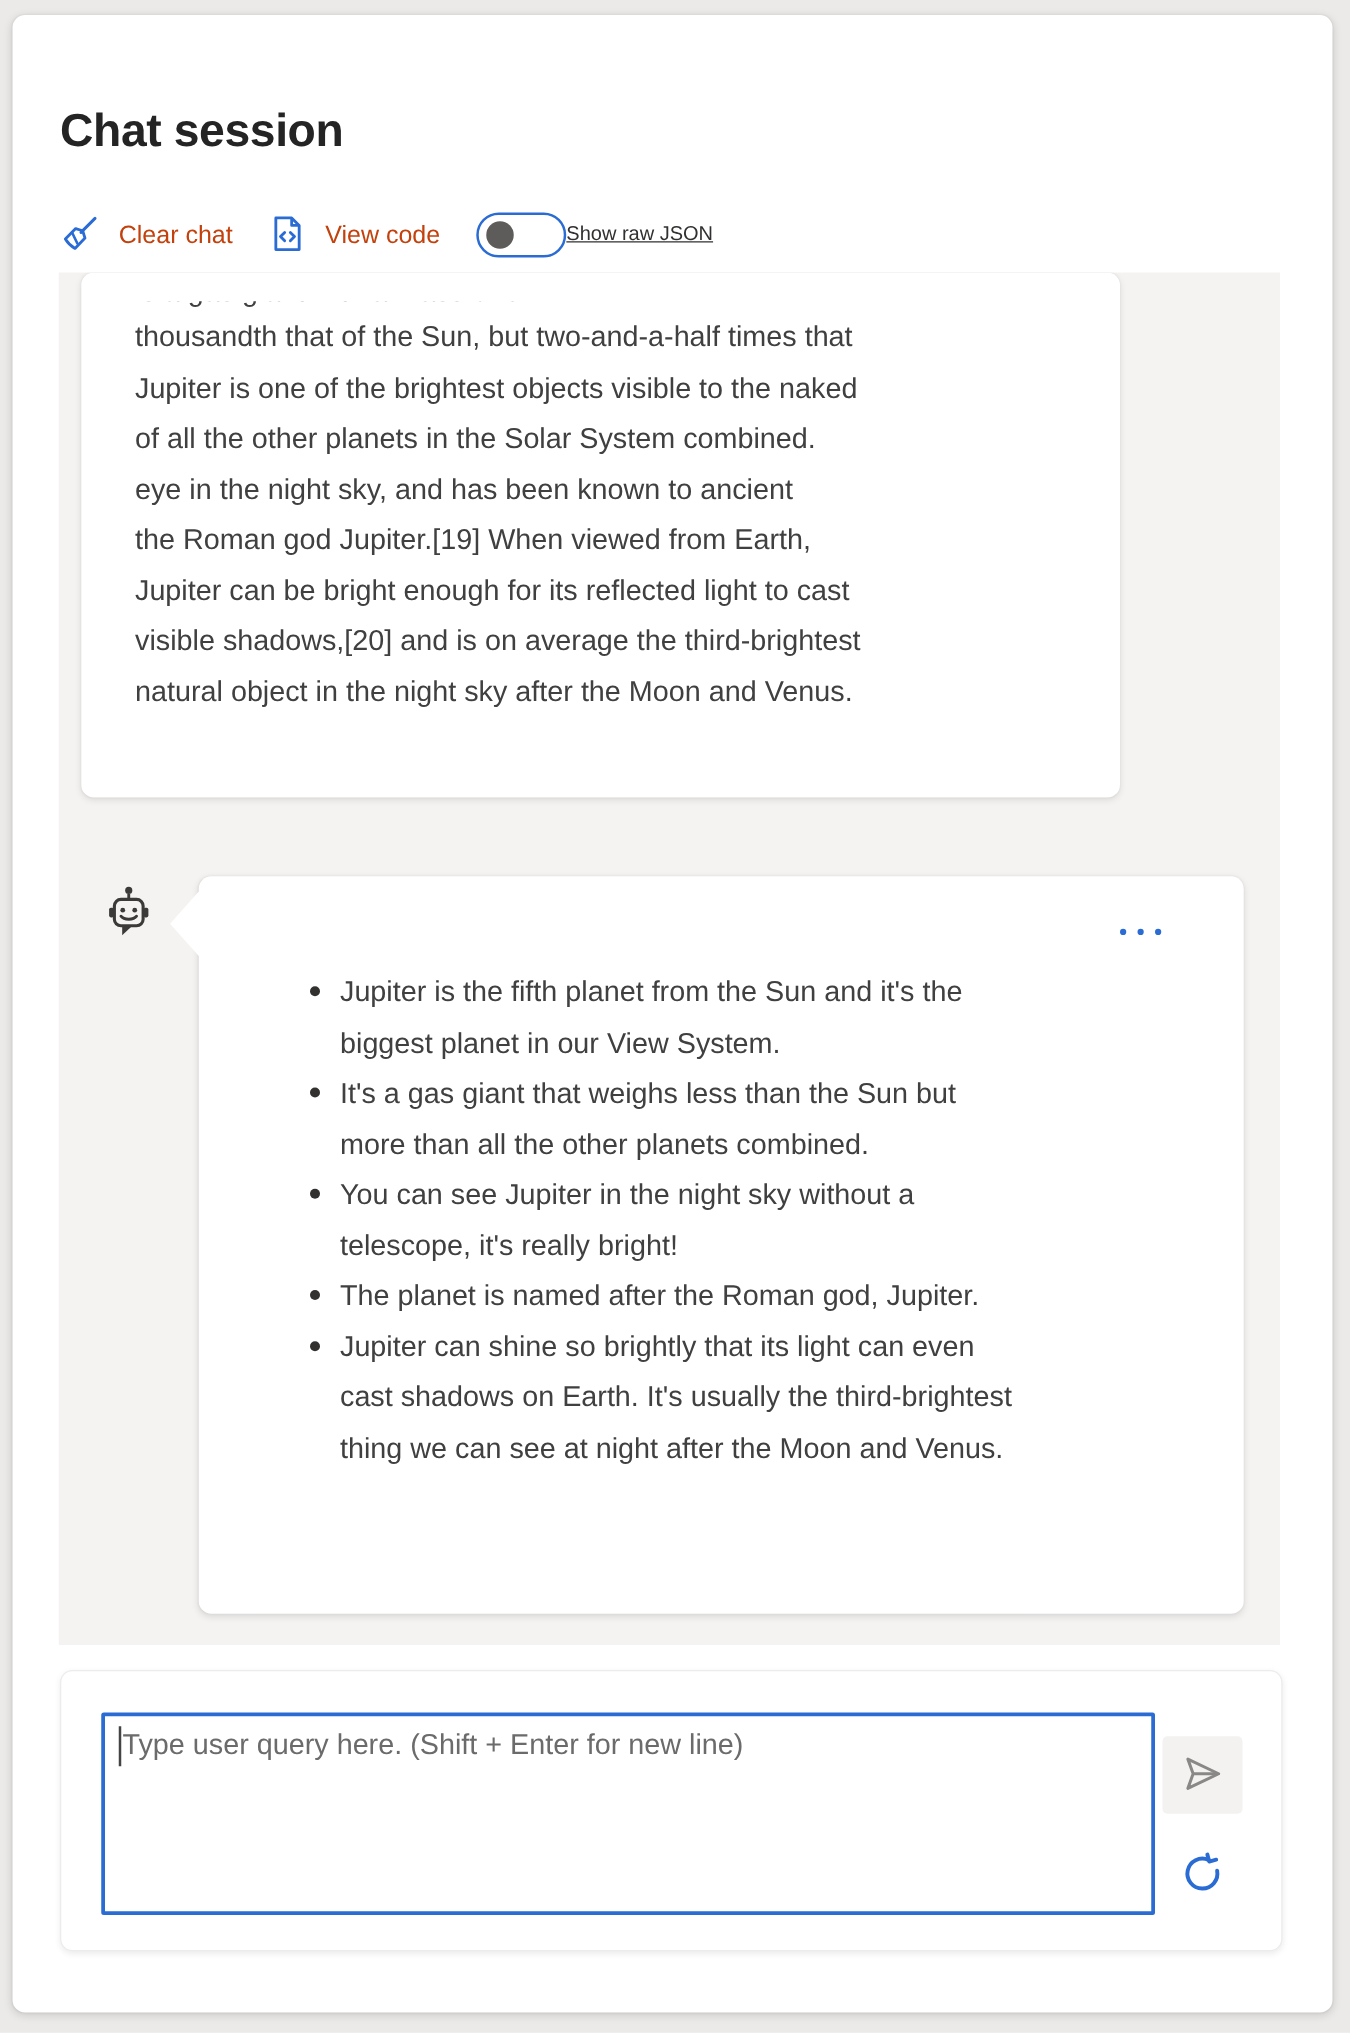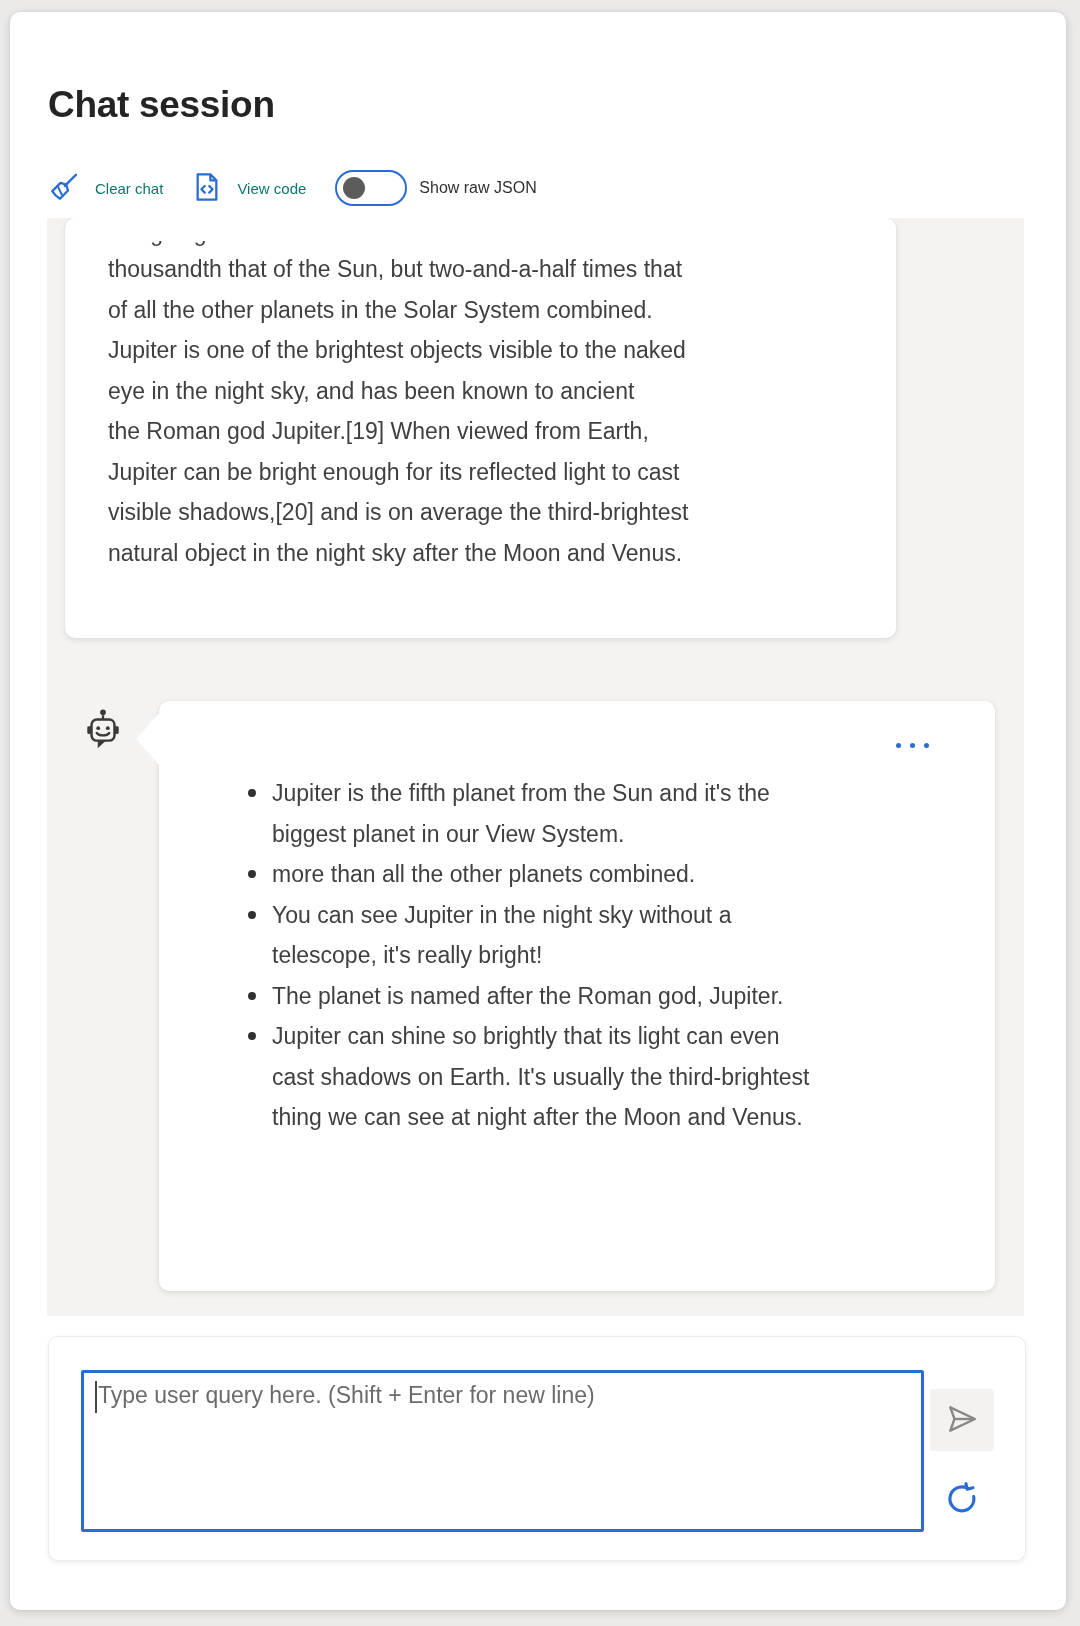--- a/index.html
+++ b/index.html
@@ -21,22 +21,22 @@
   }
   
   .toolbar {
     margin:42px 0 0 38px; display:flex; align-items:center; gap:29px;
     height:40px;
   }
   .tool-btn {
     display:flex; align-items:center; gap:15px; cursor:pointer;
     background:none; border:none; font-family:inherit;
   }
-  .tool-btn .lbl { font-size:15px; color:#0f766e; }
-  .toggle-group { display:flex; align-items:center; gap:12px; cursor:pointer; }
+  .tool-btn .lbl { font-size:20px; color:#c2410c; }
+  .toggle-group { display:flex; align-items:center; cursor:pointer;text-decoration:underline; }
   .toggle-pill {
     width:72px; height:36px; border:2px solid #2b6cd4; border-radius:18px;
     background:#fff; position:relative;
   }
   .toggle-knob {
     position:absolute; left:6px; top:5px; width:22px; height:22px;
     border-radius:50%; background:#5d5c5b;
   }
   
   .chat-area {
@@ -154,22 +154,22 @@
   </div>
 
   <div class="chat-area">
 
     <div class="bubble user-bubble">
       <div class="clip-strip">
         <div class="msg-line">is a gas giant with a mass one-</div>
       </div>
       <div>
           <div class="msg-line">thousandth that of the Sun, but two-and-a-half times that</div>
+          <div class="msg-line">Jupiter is one of the brightest objects visible to the naked</div>
           <div class="msg-line">of all the other planets in the Solar System combined.</div>
-          <div class="msg-line">Jupiter is one of the brightest objects visible to the naked</div>
           <div class="msg-line">eye in the night sky, and has been known to ancient</div>
           <div class="msg-line">the Roman god Jupiter.[19] When viewed from Earth,</div>
           <div class="msg-line">Jupiter can be bright enough for its reflected light to cast</div>
           <div class="msg-line">visible shadows,[20] and is on average the third-brightest</div>
           <div class="msg-line">natural object in the night sky after the Moon and Venus.</div>
         </div>
     </div>
 
     <div class="bot-row">
       <div class="bot-avatar">
@@ -194,20 +194,21 @@
           <i></i>
             <i></i>
             <i></i>
         </span>
         <ul class="bot-bullets">
             <li>
               <div class="msg-line">Jupiter is the fifth planet from the Sun and it's the</div>
               <div class="msg-line">biggest planet in our View System.</div>
             </li>
             <li>
+              <div class="msg-line">It's a gas giant that weighs less than the Sun but</div>
               <div class="msg-line">more than all the other planets combined.</div>
             </li>
             <li>
               <div class="msg-line">You can see Jupiter in the night sky without a</div>
               <div class="msg-line">telescope, it's really bright!</div>
             </li>
             <li>
               <div class="msg-line">The planet is named after the Roman god, Jupiter.</div>
             </li>
             <li>

